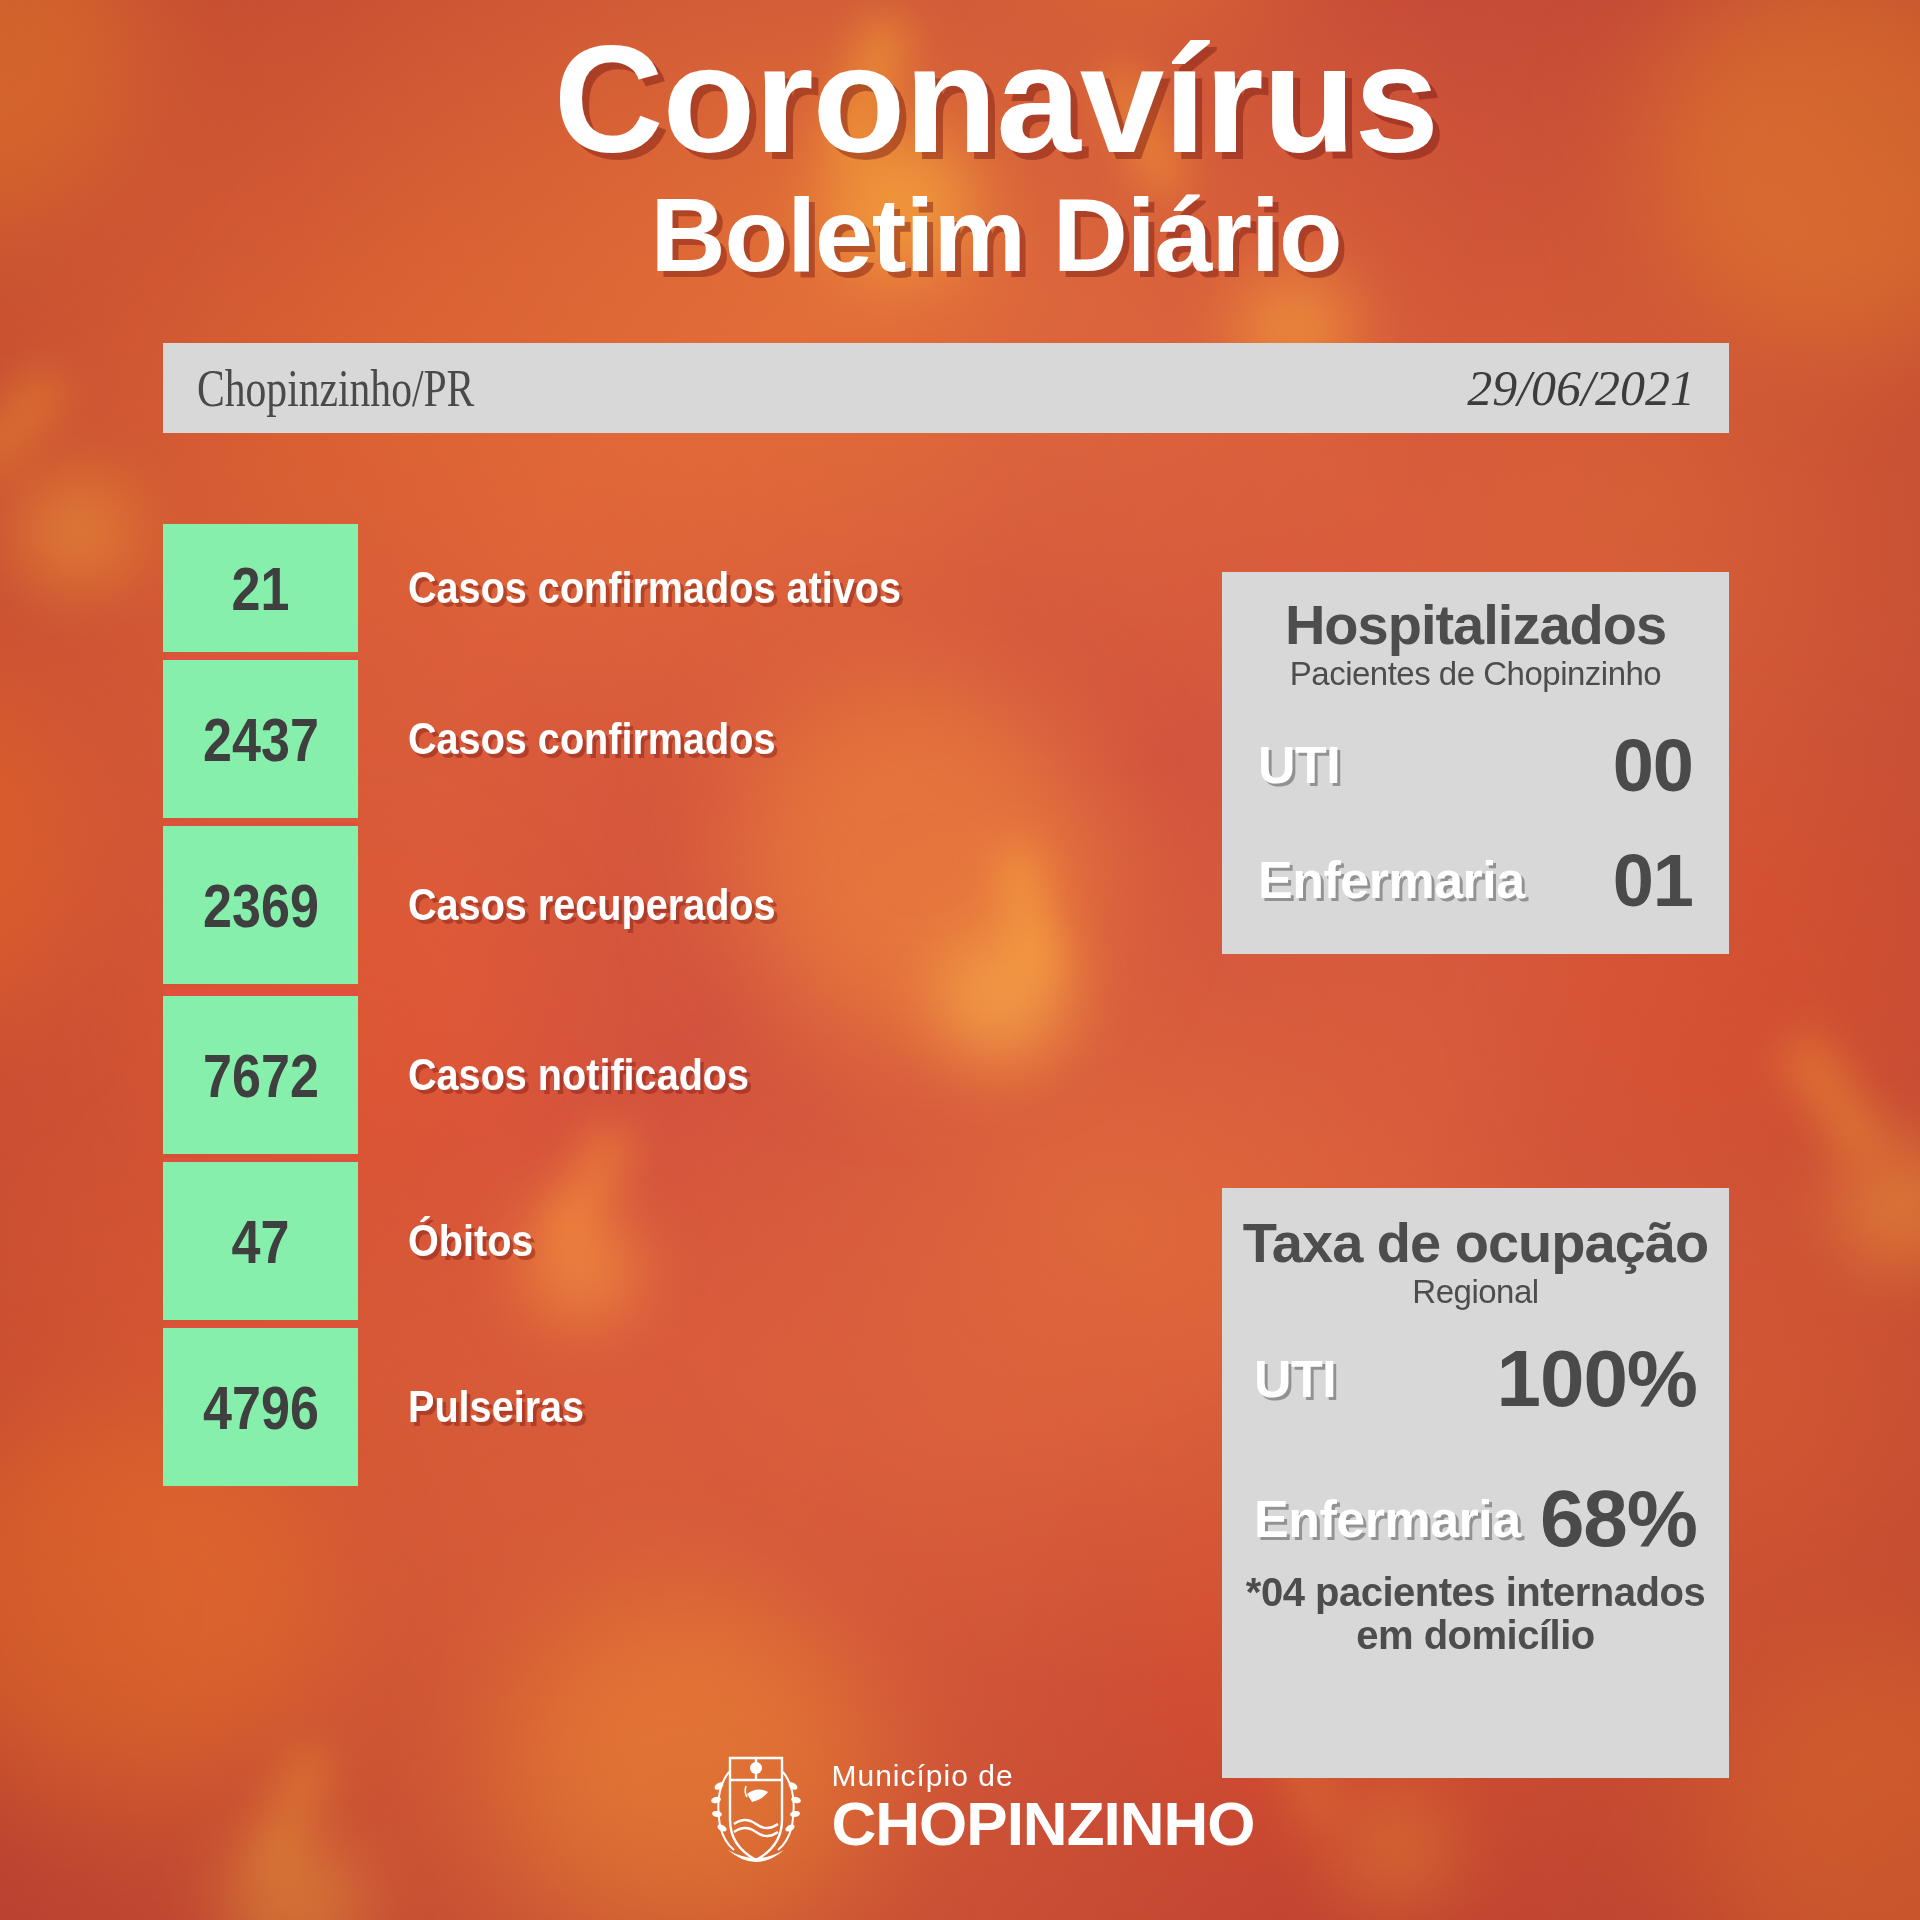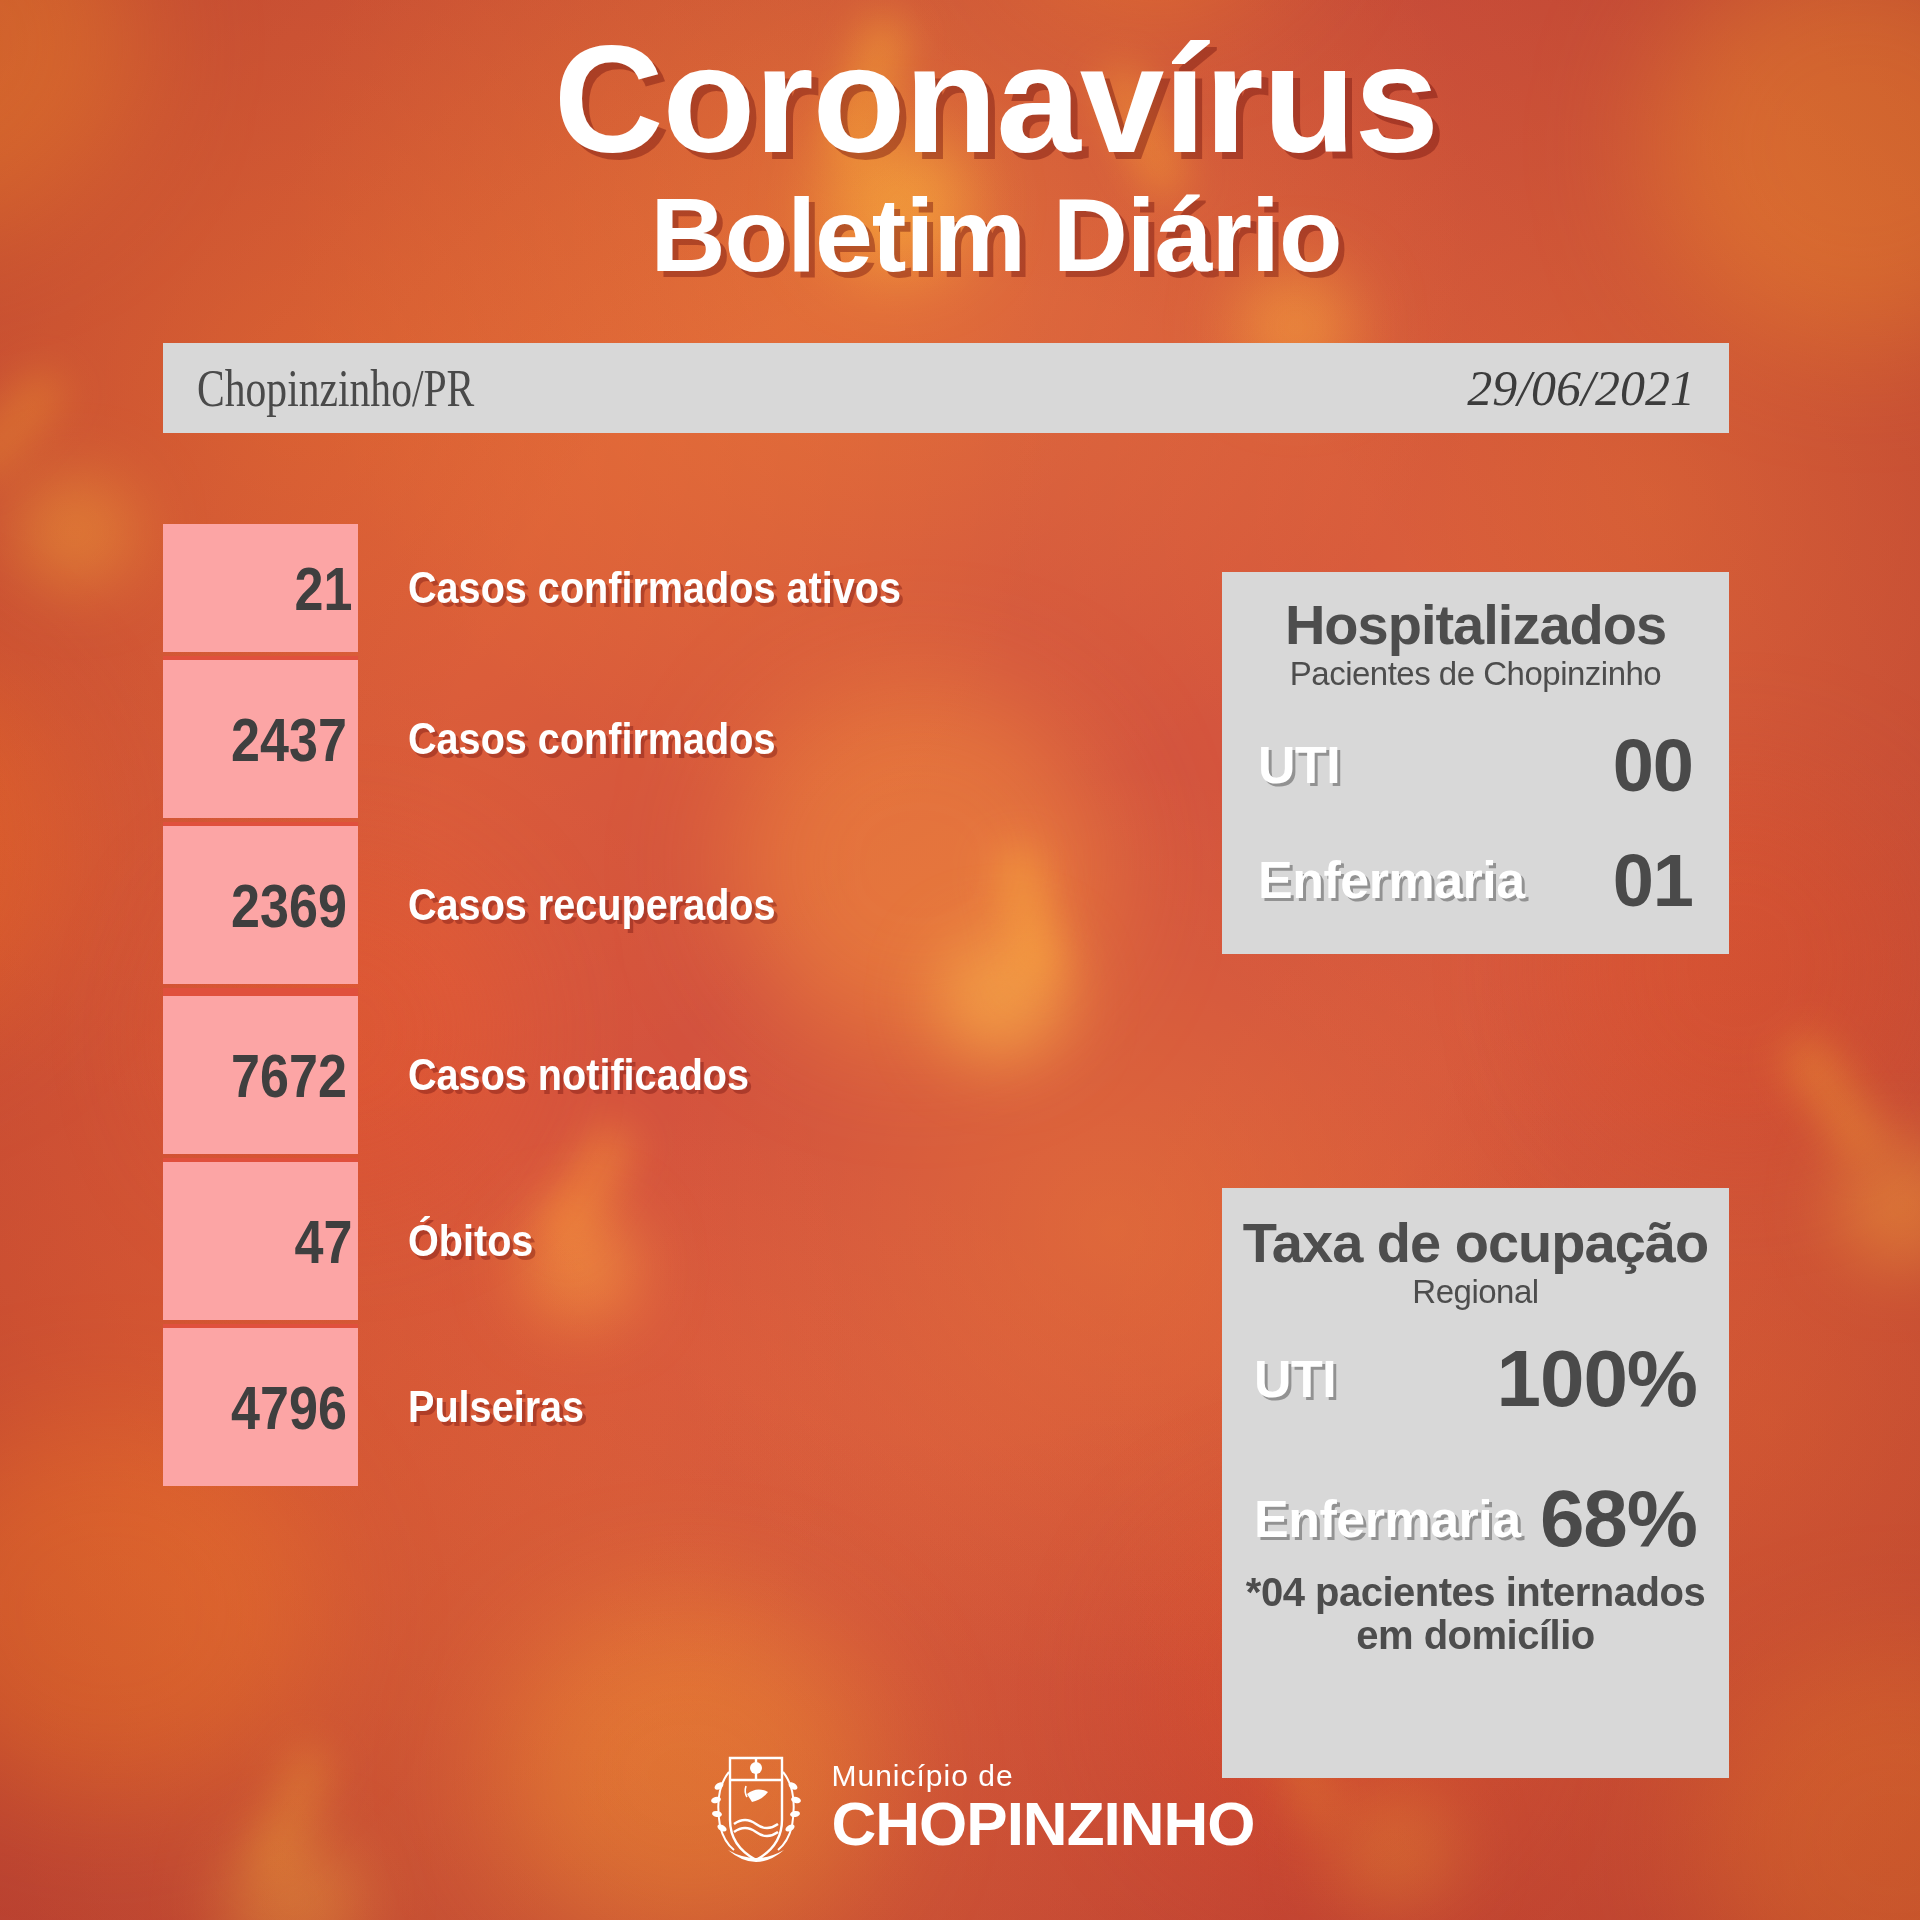--- a/index.html
+++ b/index.html
@@ -61,22 +61,22 @@
   }
   .headbar .date{
     font-family:"Liberation Serif", serif;
     font-style:italic;font-size:50px;color:#3c3c3c;margin-left:32px;
   }
 
   
   .stats{position:absolute;left:163px;top:524px;width:880px;}
   .stat-row{position:relative;display:flex;align-items:center;margin-bottom:4px;}
   .stat-box{
-    width:195px;background:#fca5a5;
-    display:flex;align-items:center;justify-content:flex-end;
+    width:195px;background:#86efac;
+    display:flex;align-items:center;justify-content:center;
     box-sizing:border-box;
   }
   .stat-num{
     font-size:62px;font-weight:bold;color:#3f3f3f;
     transform:scaleX(0.84);transform-origin:center;
     letter-spacing:0px;white-space:nowrap;
   }
   .stat-label{
     margin-left:50px;color:#ffffff;font-weight:bold;font-size:44px;
     transform:scaleX(0.90);transform-origin:left center;white-space:nowrap;

